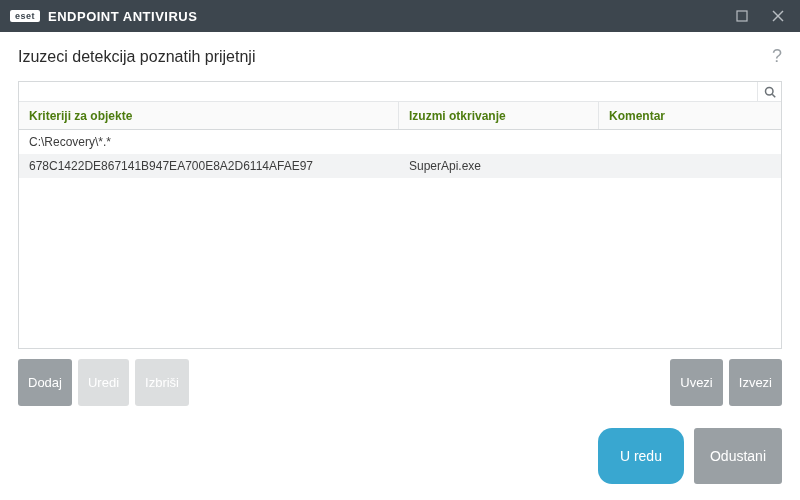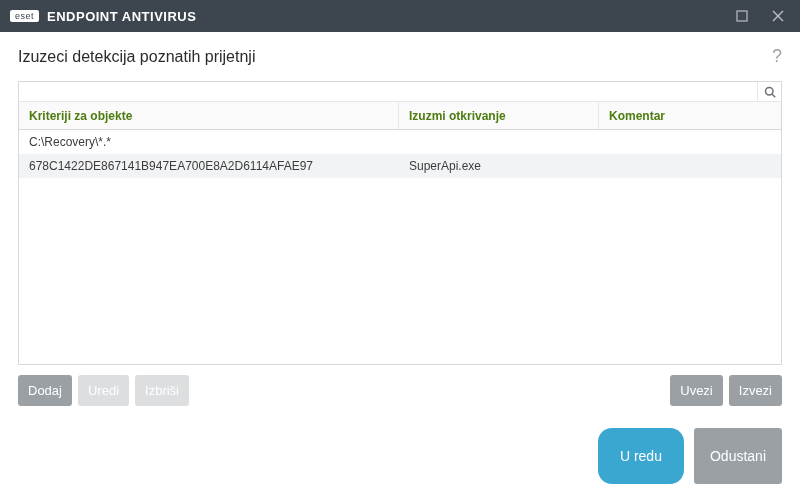--- a/index.html
+++ b/index.html
@@ -10,21 +10,21 @@
     background: #3d464e;
     display: flex;
     align-items: center;
     padding: 0 4px 0 10px;
     color: #fff;
   }
   .titlebar-logo {
     background: #fff;
     color: #3d464e;
     font-size: 9px;
-    font-weight: normal;
+    font-weight: bold;
     padding: 1px 5px;
     border-radius: 2px;
     letter-spacing: 0.5px;
     margin-right: 8px;
   }
   .titlebar-text { font-size: 13px; font-weight: 600; letter-spacing: 0.5px; }
   .titlebar-spacer { flex: 1; }
   .titlebar-btn {
     width: 36px; height: 32px;
     display: flex; align-items: center; justify-content: center;
@@ -60,21 +60,21 @@
 
   .tbody { flex:1; overflow:auto; }
   .trow { display:flex; height:24px; align-items:center; font-size:12px; color:#3c3c3c; }
   .trow:nth-child(even){ background:#f2f3f4; }
   .trow .col { white-space:nowrap; overflow:hidden; text-overflow:ellipsis; }
   .italic { font-style: italic; color:#555; }
 
   .toolbar-row { display:flex; margin-top:10px; gap:6px; align-items:center; }
   .gbtn {
     background:#9aa0a4; color:#fff; border:none; border-radius:3px;
-    font-size:13px; padding:8px 10px; cursor:pointer;
+    font-size:13px; padding:16px 10px; cursor:pointer;
   }
   .gbtn.disabled { background:#dcdedf; color:#fff; cursor:default; }
   .toolbar-spacer { flex:1; }
 
   .footer { display:flex; justify-content:flex-end; gap:10px; margin-top:22px; }
   .btn-primary {
     background:#39a7d0; color:#fff; border:none; border-radius:14px;
     font-size:14px; padding:20px 22px; cursor:pointer;
   }
   .btn-secondary {

